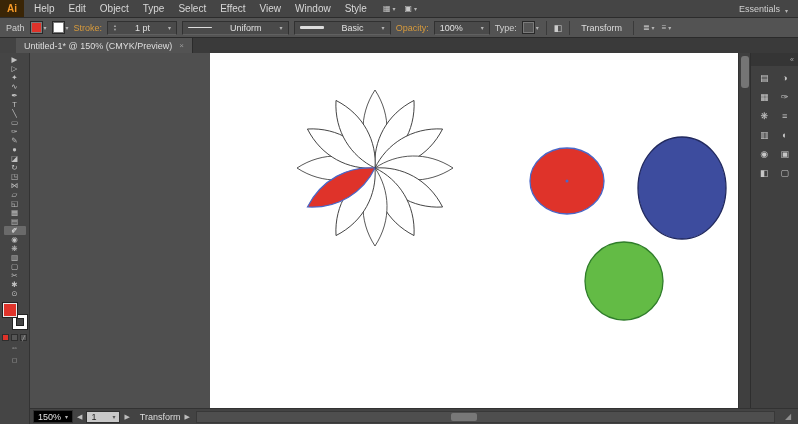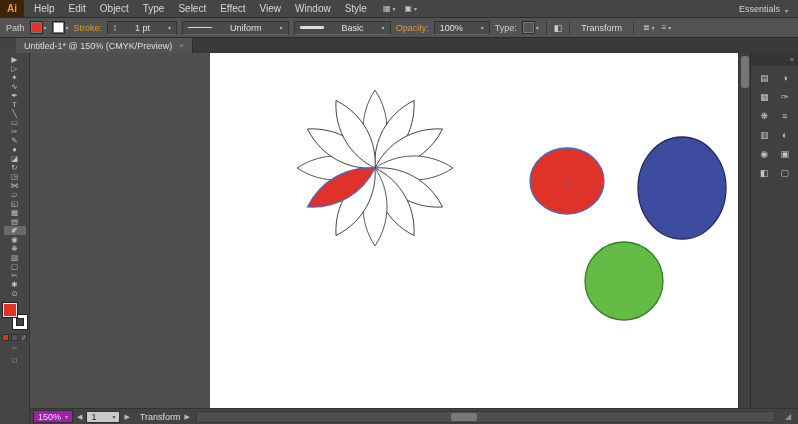--- a/index.html
+++ b/index.html
@@ -53,21 +53,21 @@
 .vthumb{position:absolute;left:2px;top:3px;width:8px;height:32px;background:#757575;border-radius:3px}
 
 
 .dock{position:absolute;right:0;top:53px;width:48px;bottom:16px;background:#404040;border-left:1px solid #2e2e2e}
 .dock-header{height:13px;background:#353535;color:#a8a8a8;font-size:7px;display:flex;align-items:center;justify-content:flex-end;padding:0 4px}
 .dock-grid{display:grid;grid-template-columns:1fr 1fr;gap:5px 0;padding:5px 3px;justify-items:center}
 .dock-icon{width:20px;height:14px;font-size:9px;line-height:14px;text-align:center;color:#c7c7c7}
 
 
 .statusbar{position:absolute;left:30px;right:0;bottom:0;height:16px;background:#434343;border-top:1px solid #323232;display:flex;align-items:center;gap:4px;padding:0 3px;font-size:9px}
-.zoom-box{display:flex;align-items:center;gap:4px;background:#a21caf;border:1px solid #2f2f2f;height:13px;padding:0 4px;color:#e2e2e2}
+.zoom-box{display:flex;align-items:center;gap:4px;background:#000000;border:1px solid #2f2f2f;height:13px;padding:0 4px;color:#e2e2e2}
 .nav-btn{color:#bdbdbd;font-size:7px}
 .nav-field{display:flex;align-items:center;justify-content:space-between;gap:3px;background:#c9c9c9;color:#222;height:12px;padding:0 4px;min-width:34px;border:1px solid #2f2f2f}
 .nav-field .caret{color:#555}
 .status-label{color:#ddd;padding-left:6px}
 .hscroll{flex:1;height:12px;background:#4e4e4e;border:1px solid #383838;position:relative;margin:0 2px}
 .hthumb{position:absolute;top:1px;height:8px;width:26px;left:44%;background:#787878;border-radius:2px}
 .corner{width:14px;text-align:center;color:#8f8f8f;font-size:8px}
 </style>
 </head>
 <body>

